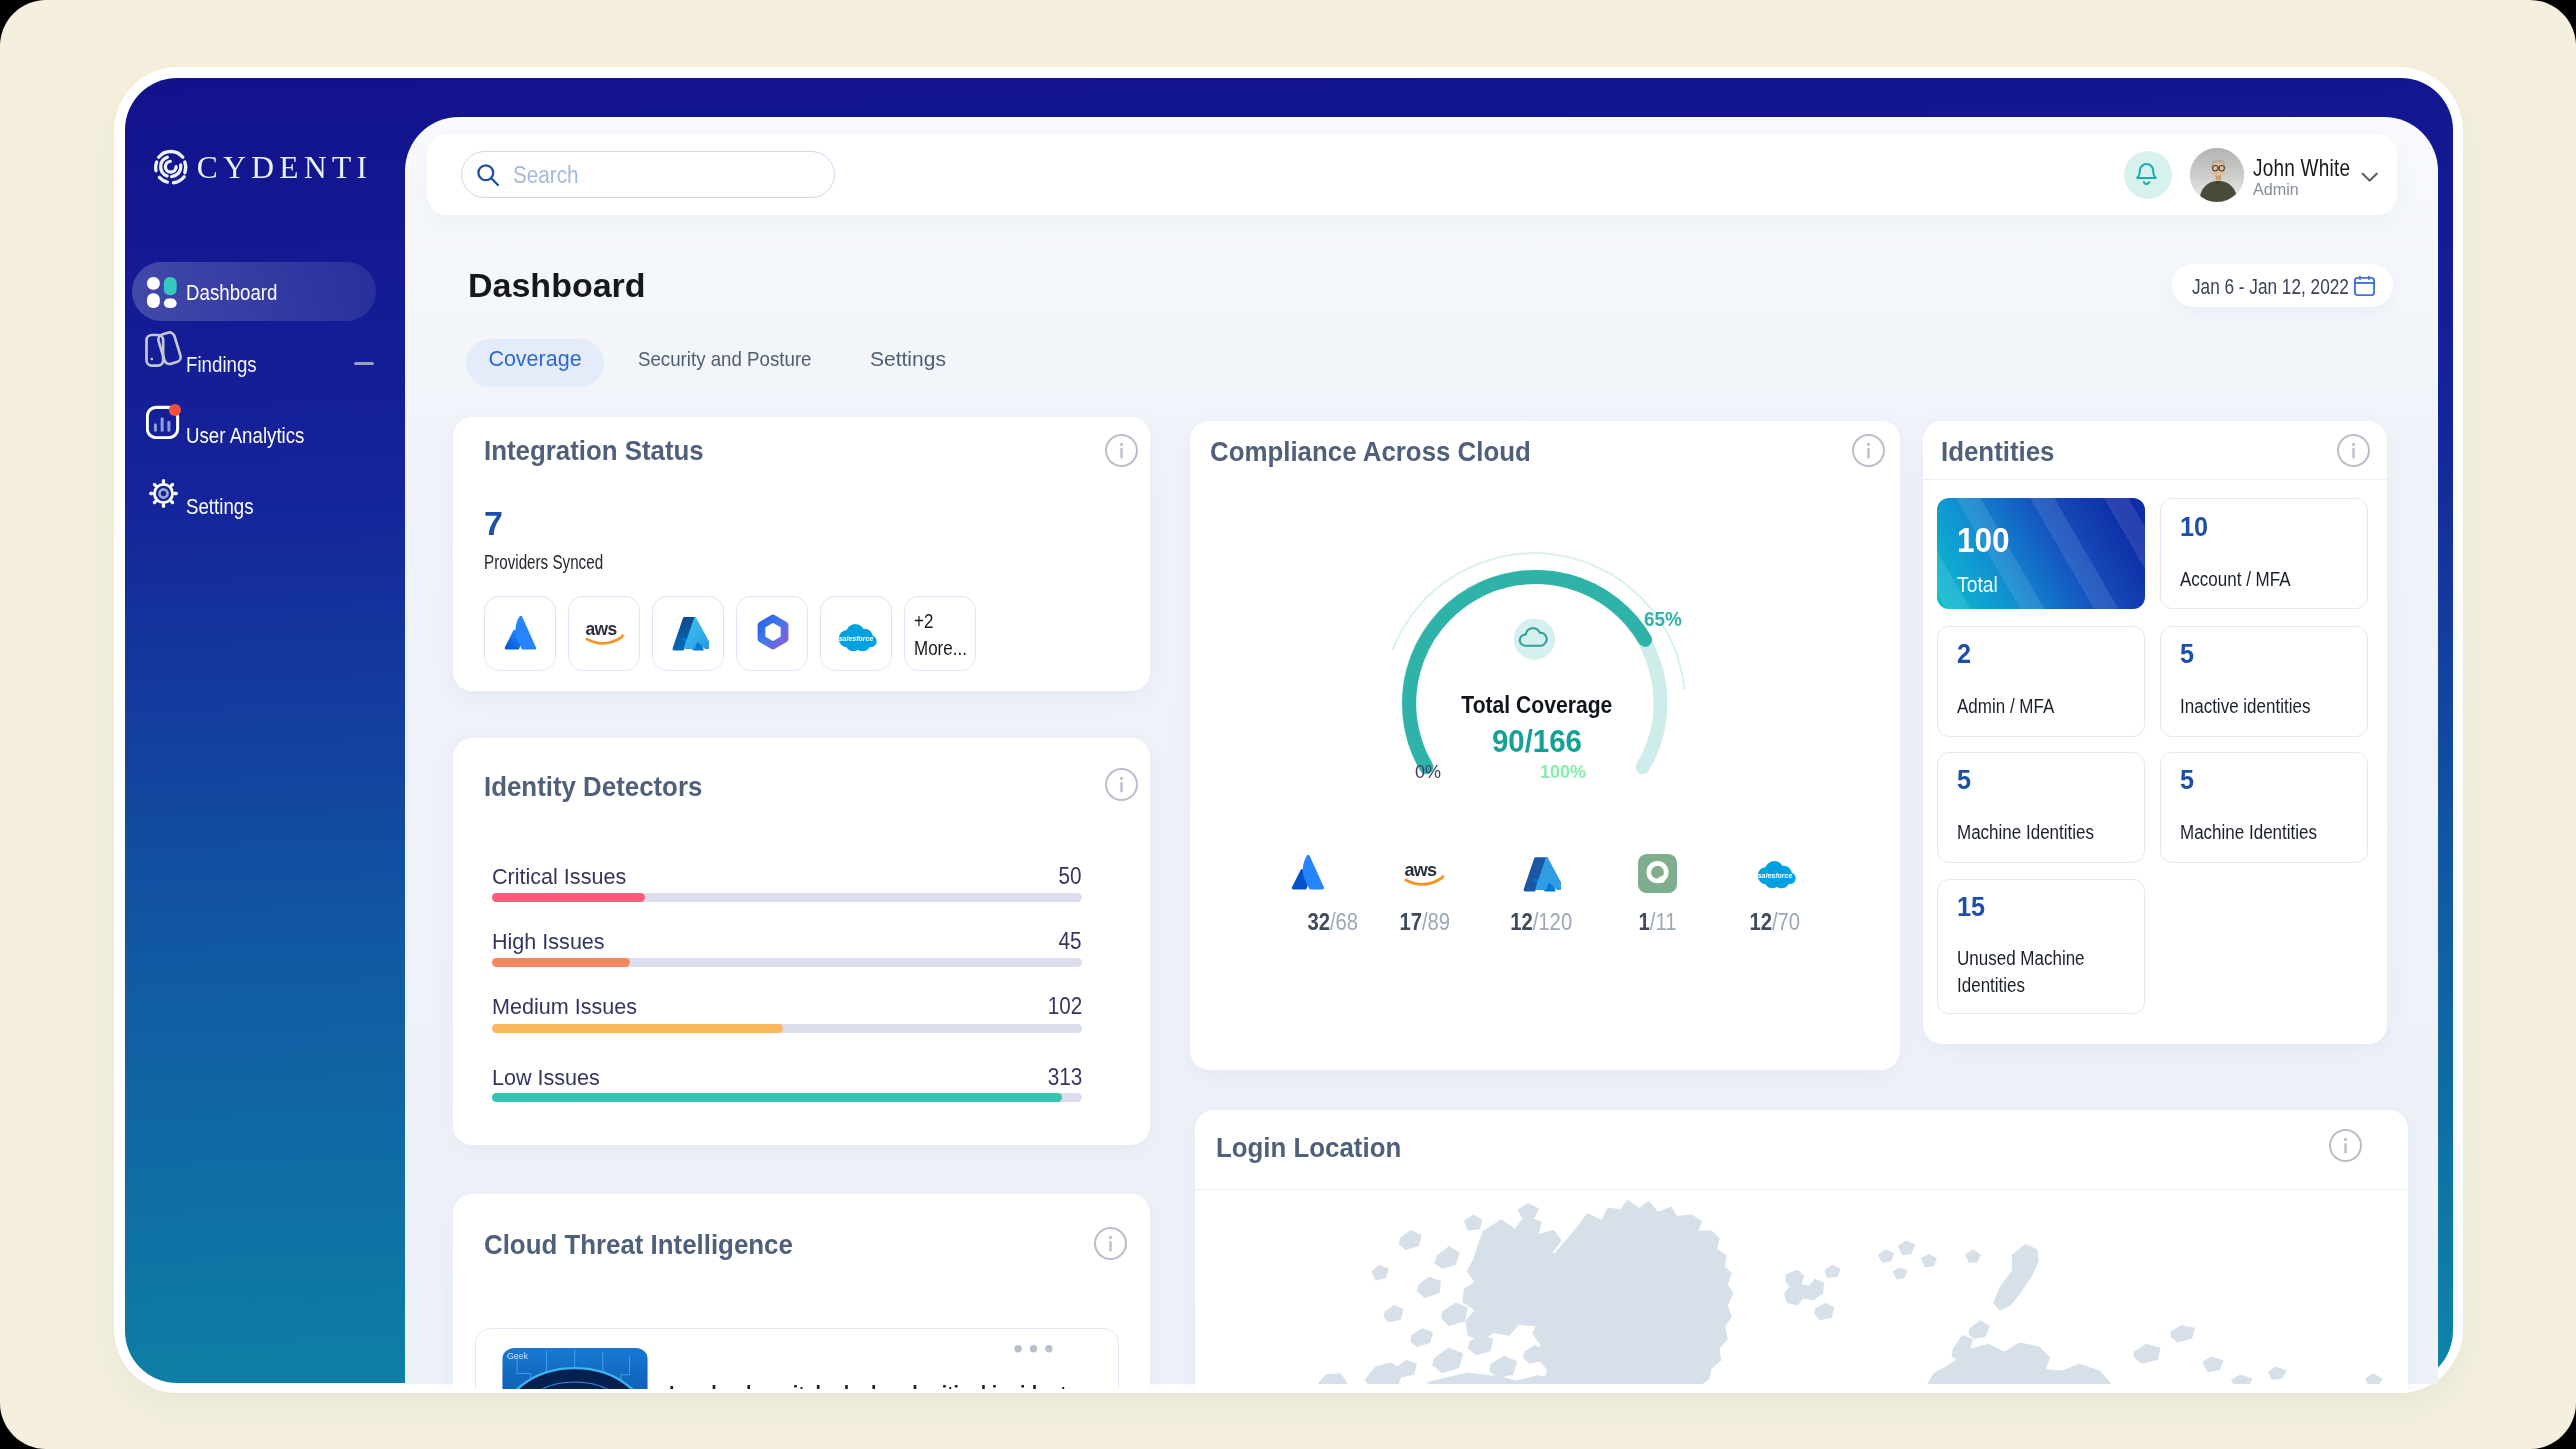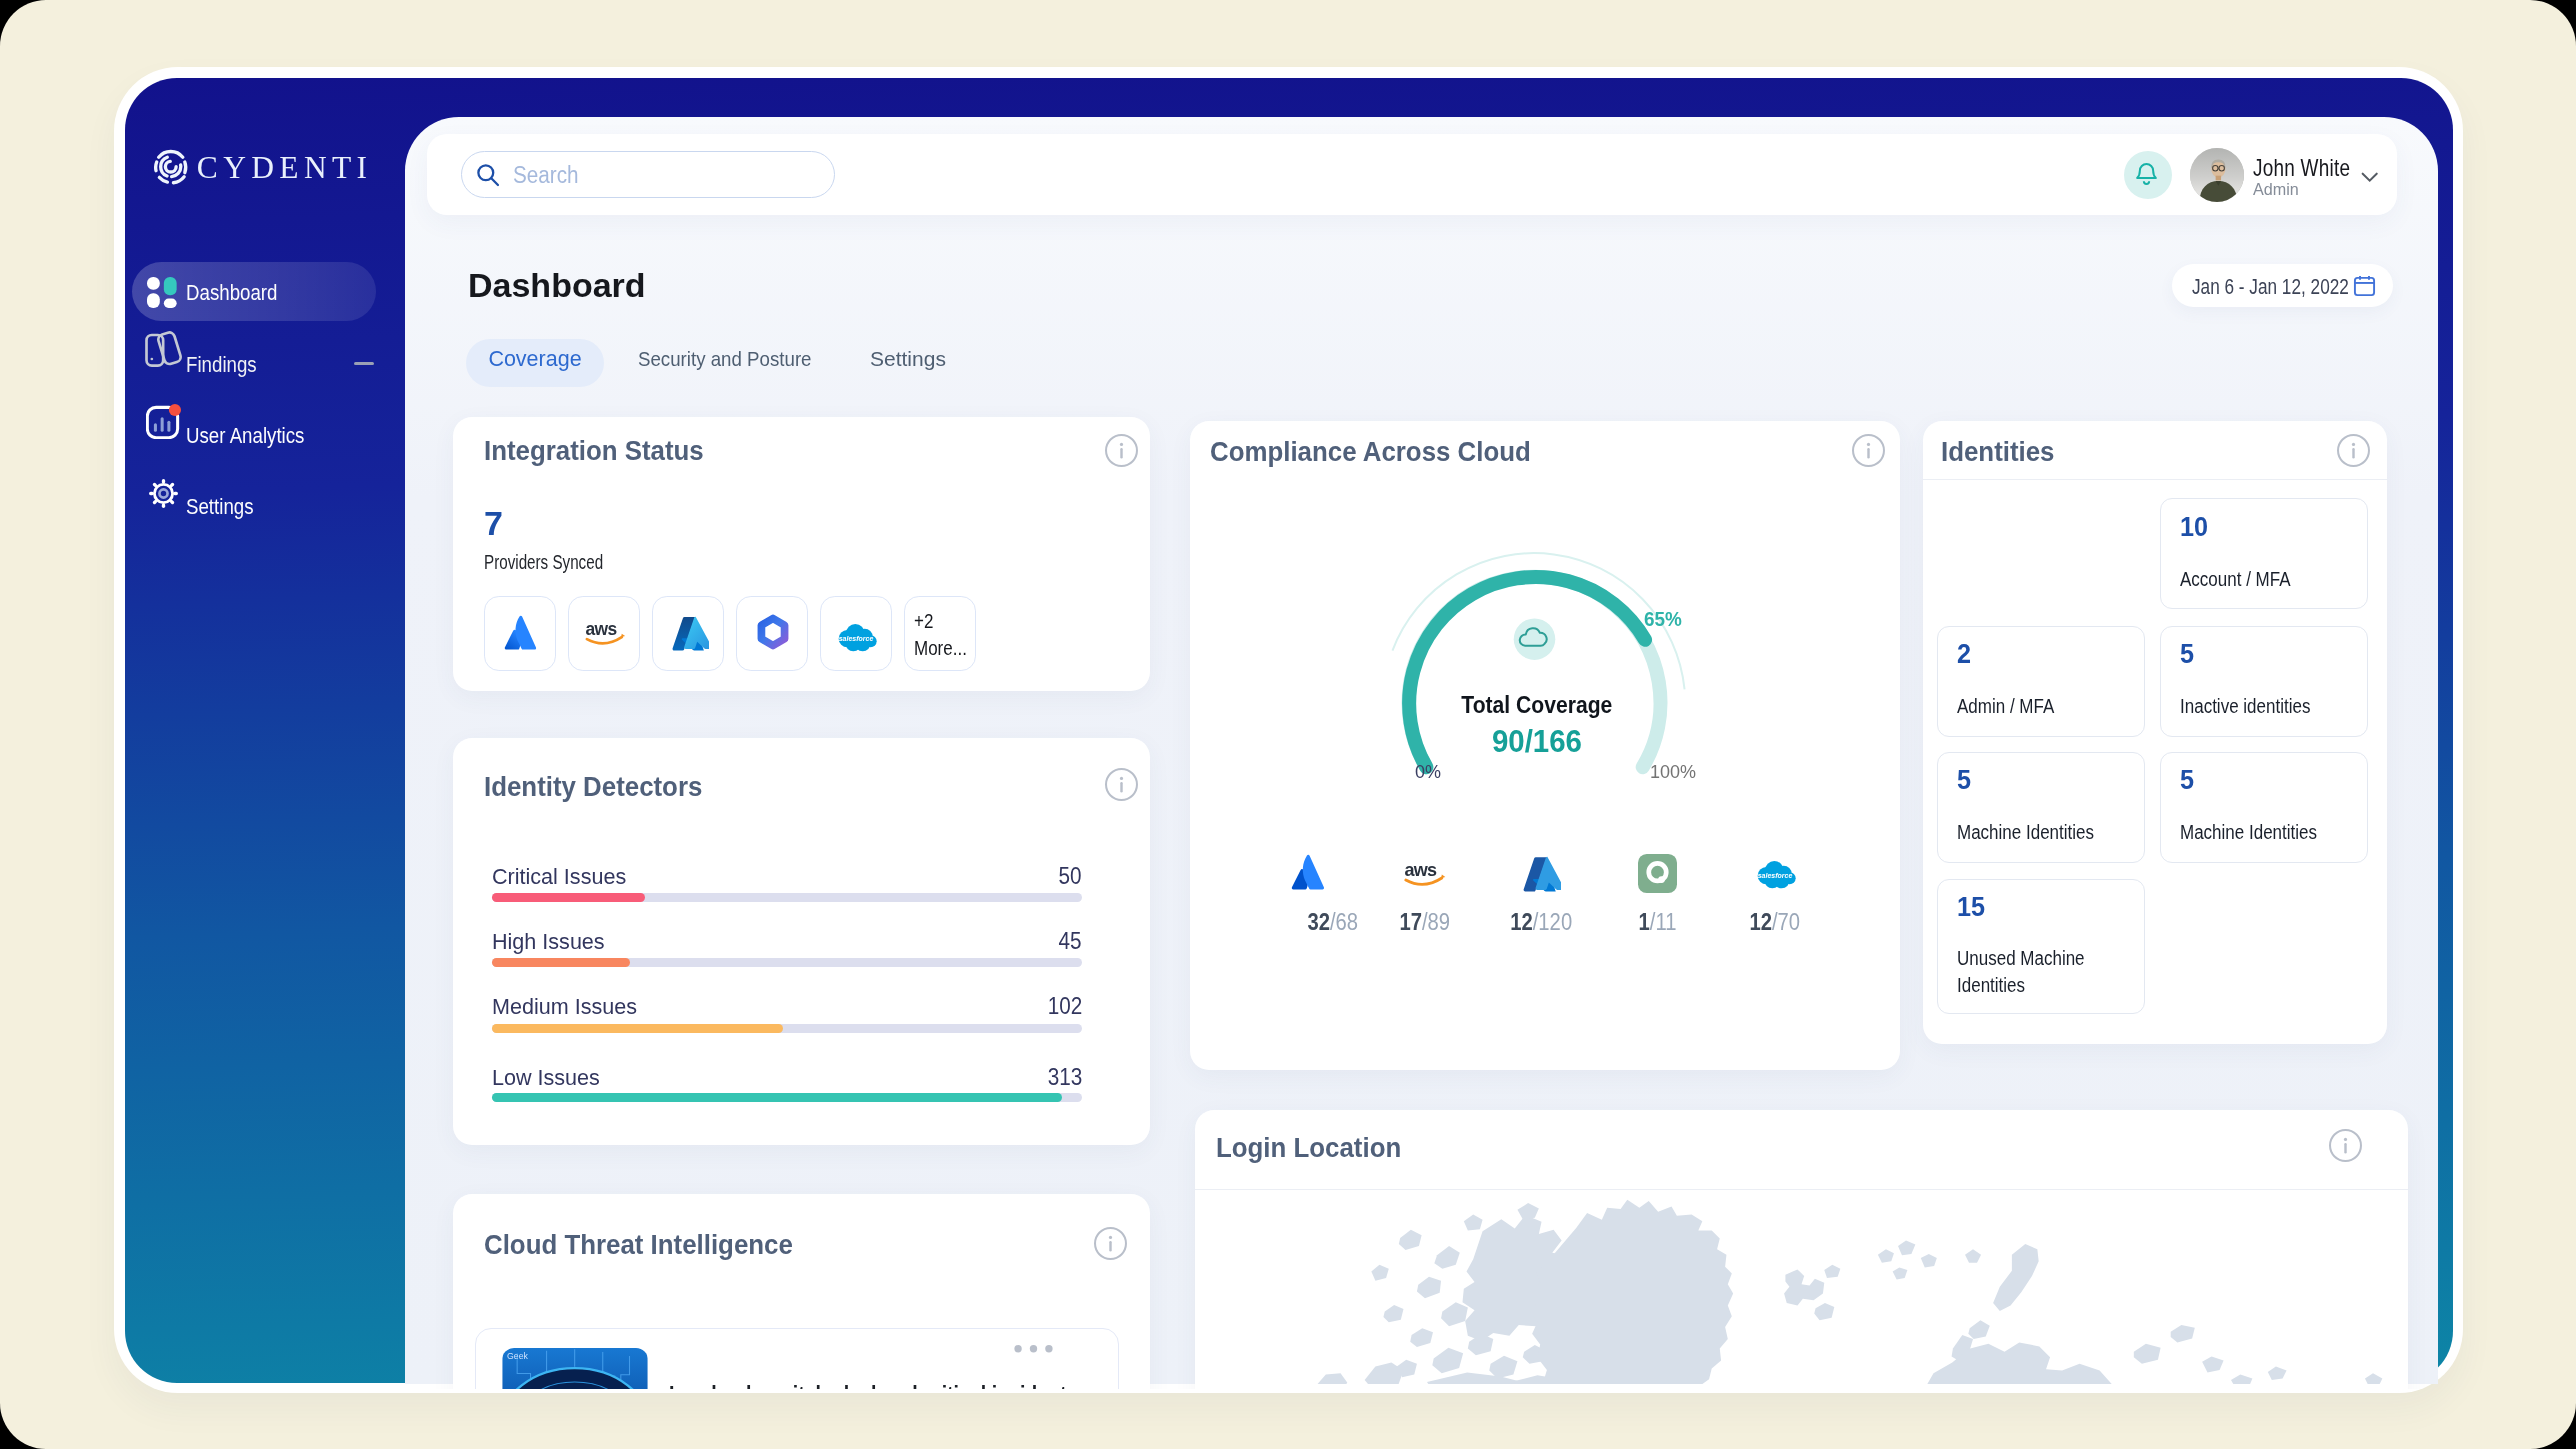--- a/index.html
+++ b/index.html
@@ -359,21 +359,21 @@
     <path d="M 88.5 346 A 188 188 0 1 1 411.5 346" fill="none" stroke="#cdecea" stroke-width="21" stroke-linecap="round"></path>
     <path d="M 88.5 346 A 188 188 0 0 1 415 156" fill="none" stroke="#2fb3a9" stroke-width="21" stroke-linecap="round"></path>
     <path d="M 38 172 A 226 226 0 0 1 474 230" fill="none" stroke="#d9f1ef" stroke-width="3"></path>
     <circle cx="250" cy="155" r="31" fill="#d5f0ee"></circle>
     <path d="M236 165 a8.5 8.5 0 0 1 1 -17 a11 11 0 0 1 21 -2.5 a9.5 9.5 0 0 1 7 16.5 a9 9 0 0 1 -6 3 z" fill="none" stroke="#2e9e96" stroke-width="3" stroke-linejoin="round" stroke-linecap="round"></path>
   </svg>
 </div>
 <div class="abs" style="left:1436px; top:691px; width:201px; text-align:center; font-size:24px; font-weight:700; color:#10151c;"><span style="display:inline-block; transform:scaleX(.88);">Total Coverage</span></div>
 <div class="abs" style="left:1436px; top:723px; width:201px; text-align:center; font-size:32px; font-weight:700; color:#16a098;"><span style="display:inline-block; transform:scaleX(.92);">90/166</span></div>
 <div class="abs" style="left:1415px; top:762px; font-size:18px; color:#3b3f63;">0%</div>
-<div class="abs" style="left:1650px; top:762px; font-size:18px; color:#737373;">100%</div>
+<div class="abs" style="left:1540px; top:762px; font-size:18px; color:#86efac;font-weight:bold;">100%</div>
 <div class="abs" style="left:1642px; top:607px; font-size:21px; font-weight:700; color:#2eb3a9;"><span style="display:inline-block; transform:scaleX(.9);">65%</span></div>
 
 <div class="abs" style="left:1289px; top:853px;">
   <svg width="39" height="39" viewBox="0 0 56 56">
     <path d="M20.5 24 c-1.2 -1.4 -3.2 -1 -4 .6 L4.2 49.2 c-.7 1.5 .4 3.2 2 3.2 h17.2 c.9 0 1.6 -.5 2 -1.3 C29.1 43.5 26.9 31.8 20.5 24 z" fill="#0052cc"></path>
     <path d="M25.8 3.7 c-6.9 10.9 -7.7 24.2 -2.7 35.9 l5.8 11.5 c.4 .8 1.1 1.3 2 1.3 h17.2 c1.6 0 2.7 -1.7 2 -3.2 L29.6 3.8 c-.8 -1.6 -3 -1.6 -3.8 -.1 z" fill="#2684ff"></path>
   </svg>
 </div>
 <div class="abs" style="left:1403px; top:859px;">
   <svg width="43" height="31" viewBox="0 0 62 44">
@@ -418,20 +418,26 @@
 <div class="abs ctitle c94" style="left:1941px; top:436px;">Identities</div>
 <div class="abs" style="left:2336px; top:433px;">
   <svg width="35" height="35" viewBox="0 0 52 52" fill="none">
           <circle cx="26" cy="26" r="23" stroke="#b9bfca" stroke-width="3"></circle>
           <circle cx="26" cy="17" r="2.4" fill="#b9bfca"></circle>
           <line x1="26" y1="24" x2="26" y2="36" stroke="#b9bfca" stroke-width="3.6" stroke-linecap="round"></line>
         </svg>
 </div>
 <div class="abs" style="left:1923px; top:479px; width:464px; height:1.3px; background:#ebeef4;"></div>
 
+<div class="abs" style="left:1937px; top:498px; width:208px; height:111px; border-radius:12px; overflow:hidden;
+  background:linear-gradient(60deg,#0cc0cd 0%,#1192d2 28%,#1554c0 58%,#0f2da6 88%);">
+  <div class="abs" style="left:-27px; top:0; width:268px; height:134px; background:repeating-linear-gradient(60deg, rgba(255,255,255,0) 0 43px, rgba(255,255,255,.10) 43px 64px);"></div>
+  <div class="abs" style="left:20px; top:21.5px; font-size:35px; font-weight:700; color:#ffffff;"><span style="display:inline-block; transform:scaleX(.9); transform-origin:left center;">100</span></div>
+  <div class="abs" style="left:20px; top:75px; font-size:21.5px; color:#eefcfc;"><span style="display:inline-block; transform:scaleX(.9); transform-origin:left center;">Total</span></div>
+</div>
 
 <div class="stattile" style="left:2160px; top:498px;"></div>
 <div class="statnum" style="left:2180px; top:511px;"><span style="display:inline-block; transform:scaleX(.9); transform-origin:left center;">10</span></div>
 <div class="statlab c85" style="left:2180px; top:566px;">Account / MFA</div>
 
 <div class="stattile" style="left:1937px; top:626px;"></div>
 <div class="statnum" style="left:1957px; top:638px;"><span style="display:inline-block; transform:scaleX(.9); transform-origin:left center;">2</span></div>
 <div class="statlab c85" style="left:1957px; top:693px;">Admin / MFA</div>
 
 <div class="stattile" style="left:2160px; top:626px;"></div>

